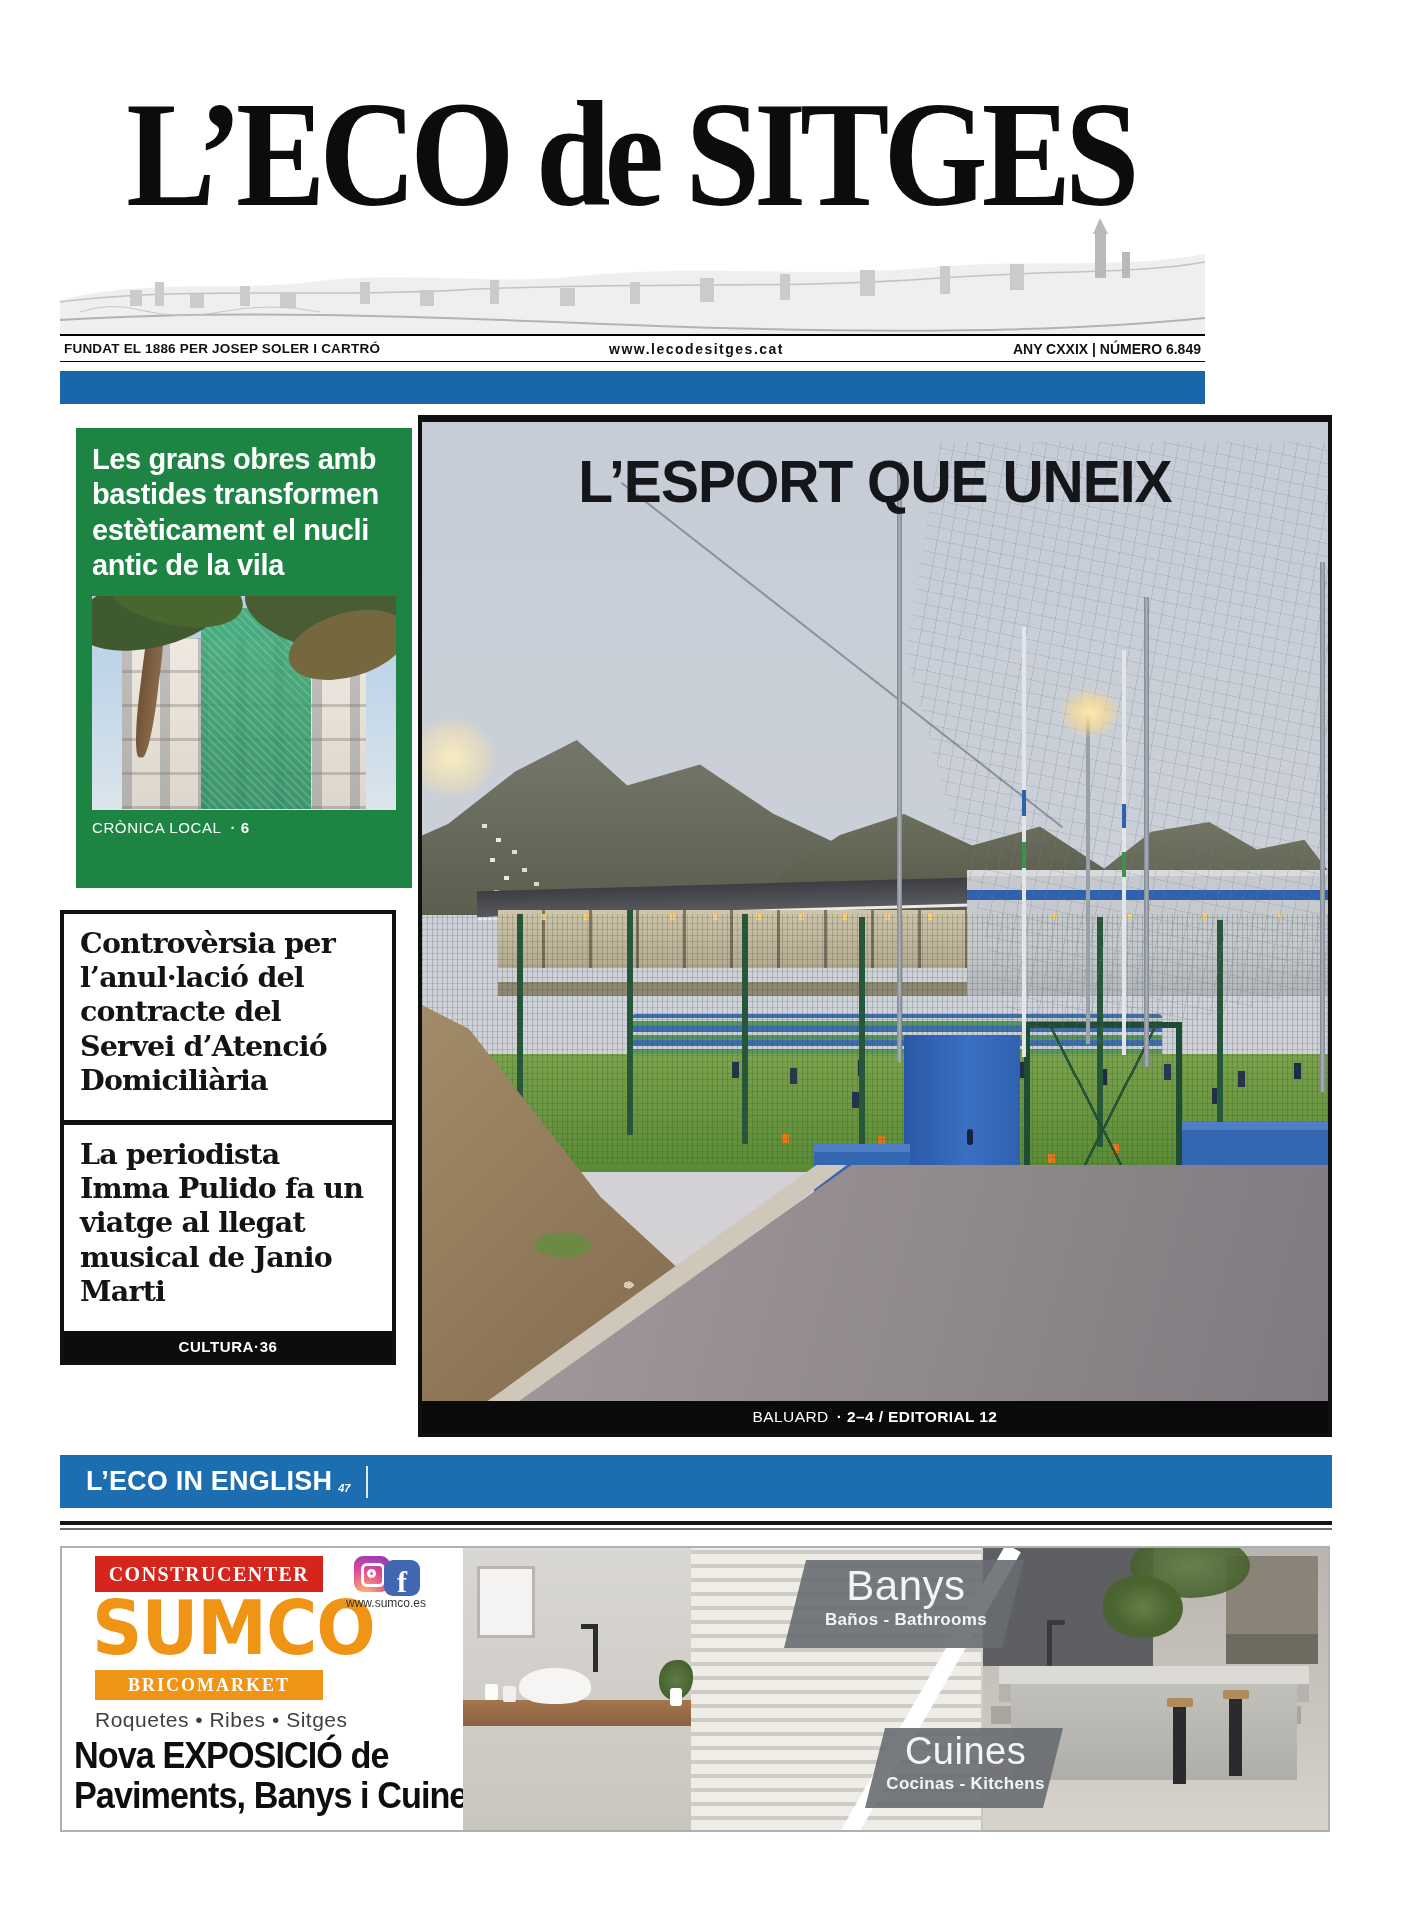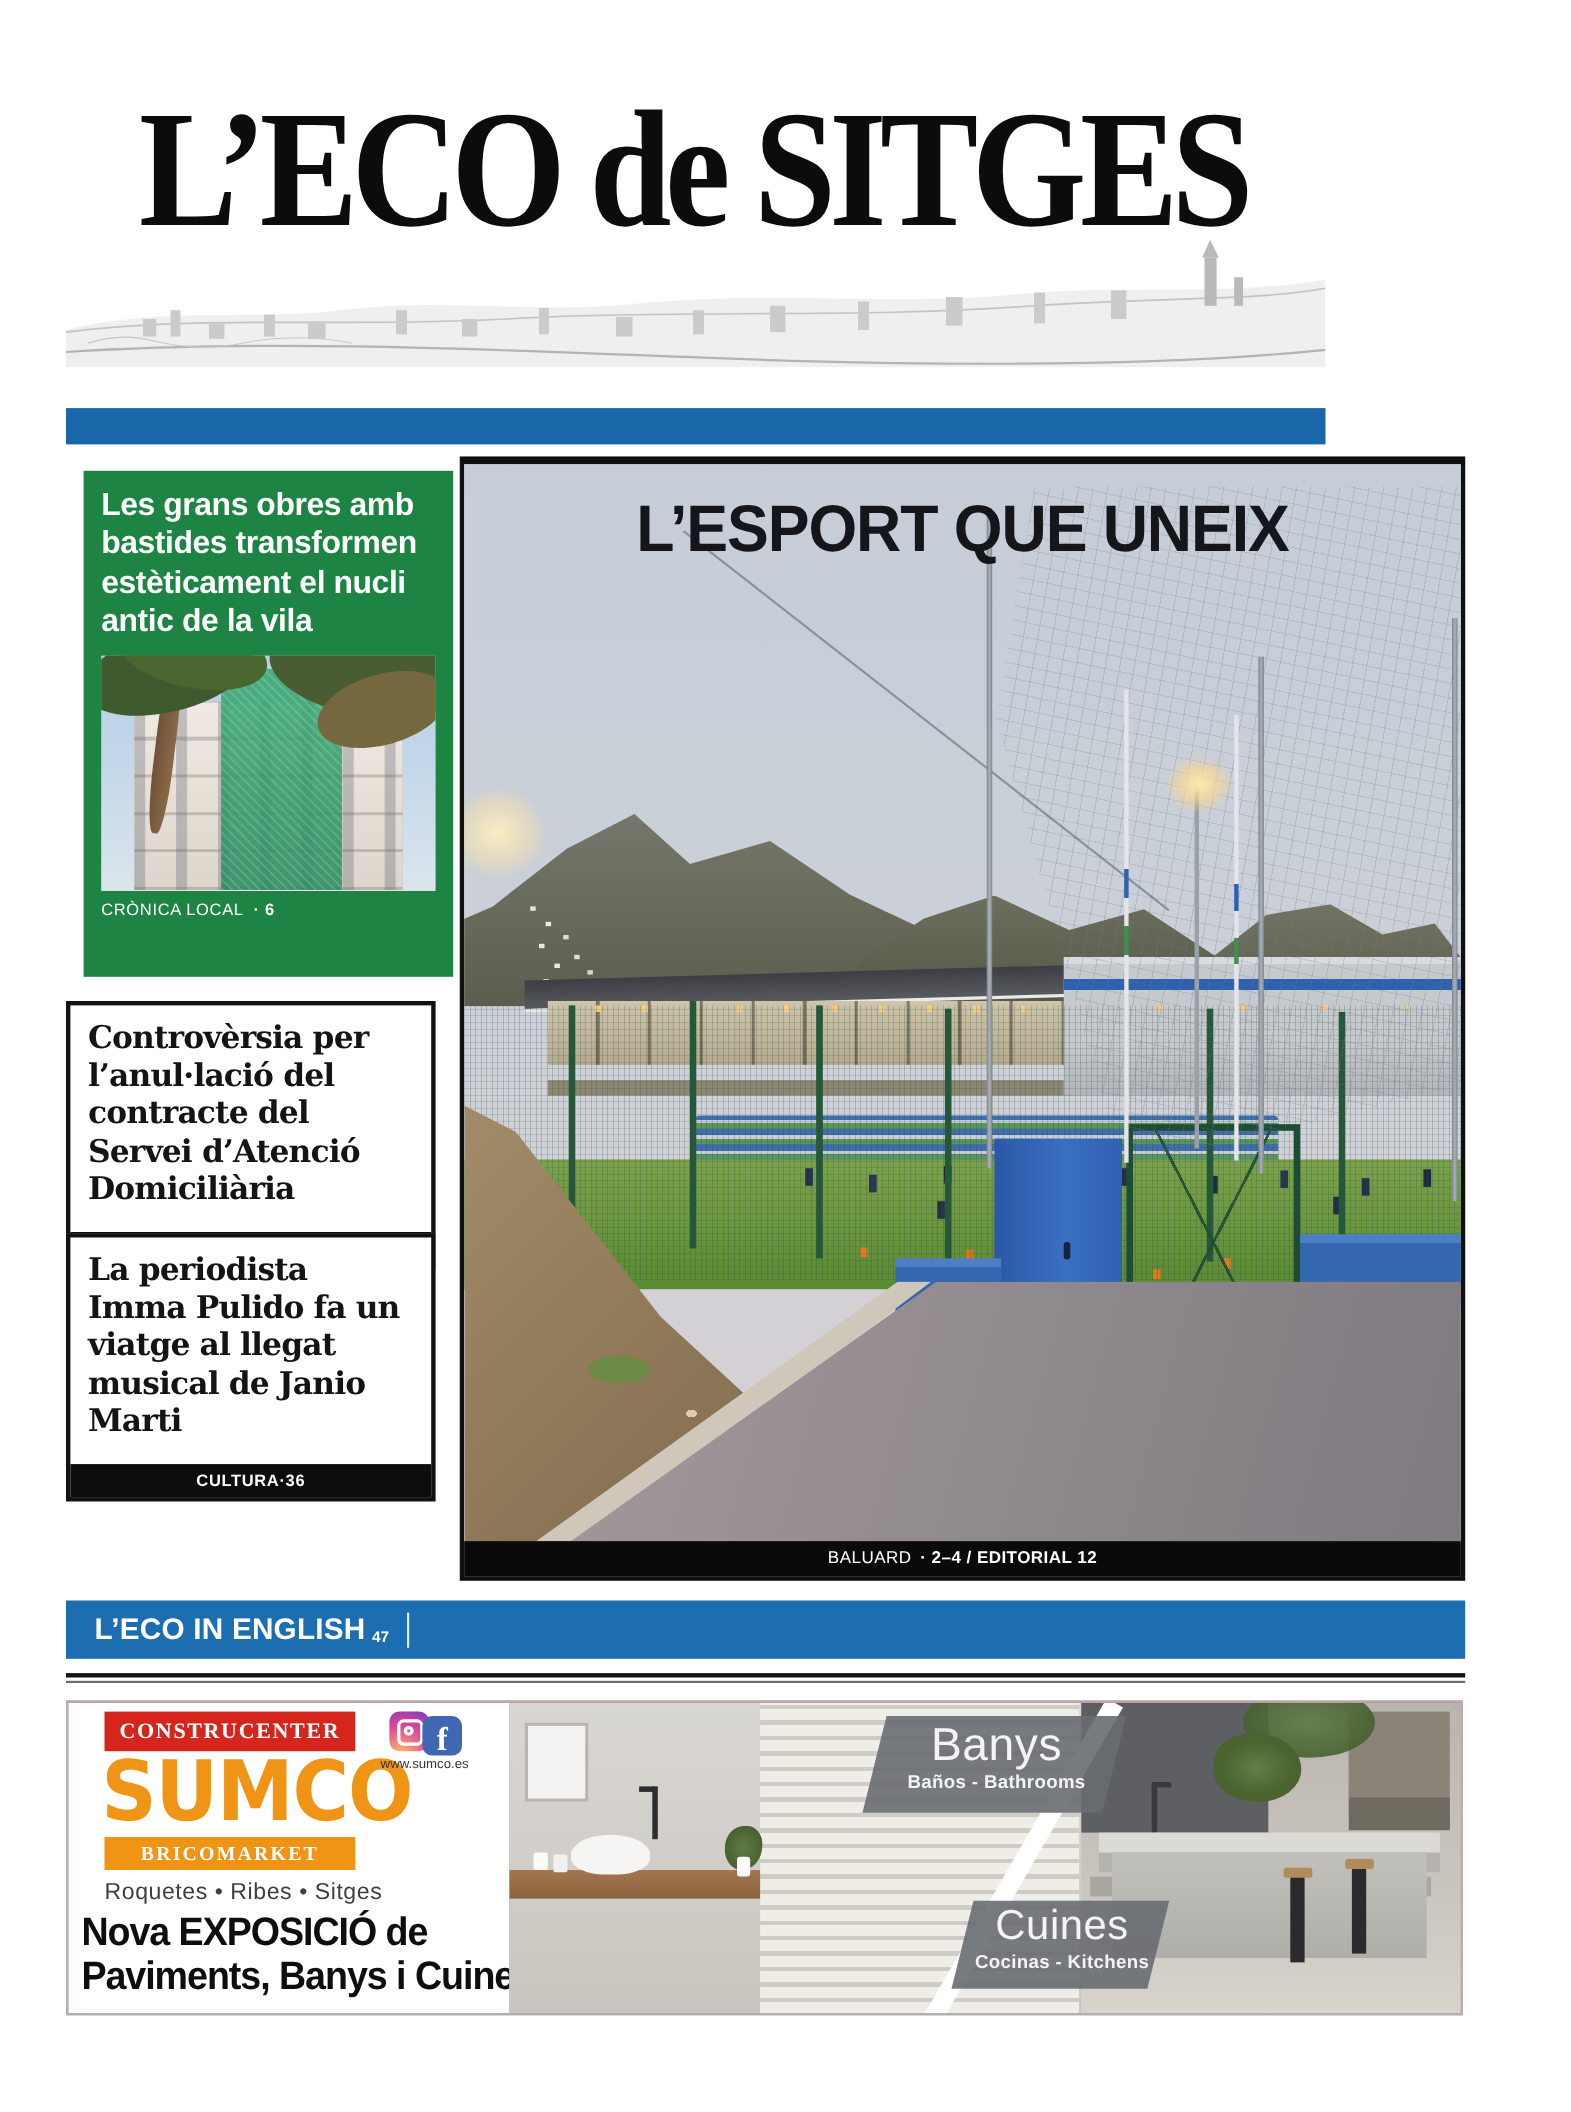--- a/index.html
+++ b/index.html
@@ -102,21 +102,21 @@
   .mp-floodglow{left:628px;top:258px;width:80px;height:66px;background:radial-gradient(closest-side,rgba(255,234,170,.98),rgba(255,218,135,.55) 45%,rgba(0,0,0,0) 78%);}
   .main-headline{left:0;right:0;top:26px;text-align:center;font-size:57px;font-weight:700;letter-spacing:-1px;color:#14161a;transform:scaleY(1.05);z-index:30;}
   .main-subhead{left:107px;width:700px;top:110px;text-align:center;font-size:22.5px;font-weight:700;line-height:1.42;color:#1d2127;z-index:30;}
   .main-caption{position:absolute;left:0;right:0;bottom:0;height:32px;background:#0a0a0a;color:#fff;display:flex;align-items:center;justify-content:center;font-size:15.5px;letter-spacing:.4px;}
   .main-caption .cap-label{font-weight:400;margin-right:8px;}
   .main-caption .cap-pages{font-weight:700;}
 
   
   .english-bar{left:60px;top:1455px;width:1272px;height:53px;background:#1d6db1;color:#fff;display:flex;align-items:center;box-sizing:border-box;padding:0 26px;}
   .eng-label{font-size:27px;font-weight:700;letter-spacing:.2px;white-space:nowrap;}
-  .eng-page{font-size:14px;font-weight:700;margin:12px 0 0 6px;}
+  .eng-page{font-size:11px;font-weight:700;margin:12px 0 0 6px;font-style:italic;}
   .eng-divider{width:2px;height:32px;background:rgba(255,255,255,.85);margin:0 22px 0 16px;}
   .eng-headline{flex:1;text-align:center;font-size:25px;font-weight:700;letter-spacing:.1px;white-space:nowrap;}
   .double-rule{left:60px;top:1521px;width:1272px;height:9px;border-top:4px solid #141414;border-bottom:2px solid #6e6e6e;box-sizing:border-box;}
 
   
   .ad-box{left:60px;top:1546px;width:1270px;height:286px;border:2px solid #aab2b6;box-sizing:border-box;background:#ef4444;overflow:hidden;}
   .ad-left{position:absolute;left:0;top:0;width:401px;height:100%;background:#fff;}
   .ad-redbox{position:absolute;left:33px;top:8px;width:228px;height:36px;background:#d6251d;color:#fff;font-family:"Liberation Serif",serif;font-weight:700;font-size:20px;letter-spacing:1.5px;display:flex;align-items:center;justify-content:center;}
   .ad-sumco{position:absolute;left:30px;top:36px;width:280px;font-family:"DejaVu Sans",sans-serif;font-weight:700;font-size:70px;letter-spacing:-1px;color:#ef9415;transform:scaleY(1.08);transform-origin:top left;}
   .ad-bricobox{position:absolute;left:33px;top:122px;width:228px;height:30px;background:#ef9415;color:#fff;font-family:"Liberation Serif",serif;font-weight:700;font-size:18px;letter-spacing:2px;display:flex;align-items:center;justify-content:center;}
@@ -187,20 +187,25 @@
     </g>
     <g fill="#adadad">
       <rect x="1035" y="52" width="11" height="44"></rect>
         <path d="M1033,52 L1040,36 L1048,52 Z"></path>
         <rect x="1062" y="70" width="8" height="26"></rect>
     </g>
     <path d="M20,130 q30,-10 60,-2 q40,10 80,2 q50,-10 100,0" stroke="#bdbdbd" stroke-width="1" fill="none"></path>
   </svg>
   <div class="abs masthead-title">L’ECO de SITGES</div>
 
+  <div class="abs info-row">
+    <span class="info-founded">FUNDAT EL 1886 PER JOSEP SOLER I CARTRÓ</span>
+    <span class="info-web">www.lecodesitges.cat</span>
+    <span class="info-edition">ANY CXXIX | NÚMERO 6.849</span>
+  </div>
   <div class="abs blue-bar"></div>
 
 
   <div class="abs green-box">
     <div class="green-head">Les grans obres amb bastides transformen estèticament el nucli antic de la vila</div>
     <div class="green-photo">
       <div class="gp-bldg"></div>
       <div class="gp-mesh"></div>
       <div class="gp-trunk"></div>
       <div class="gp-frond gp-f1"></div>

